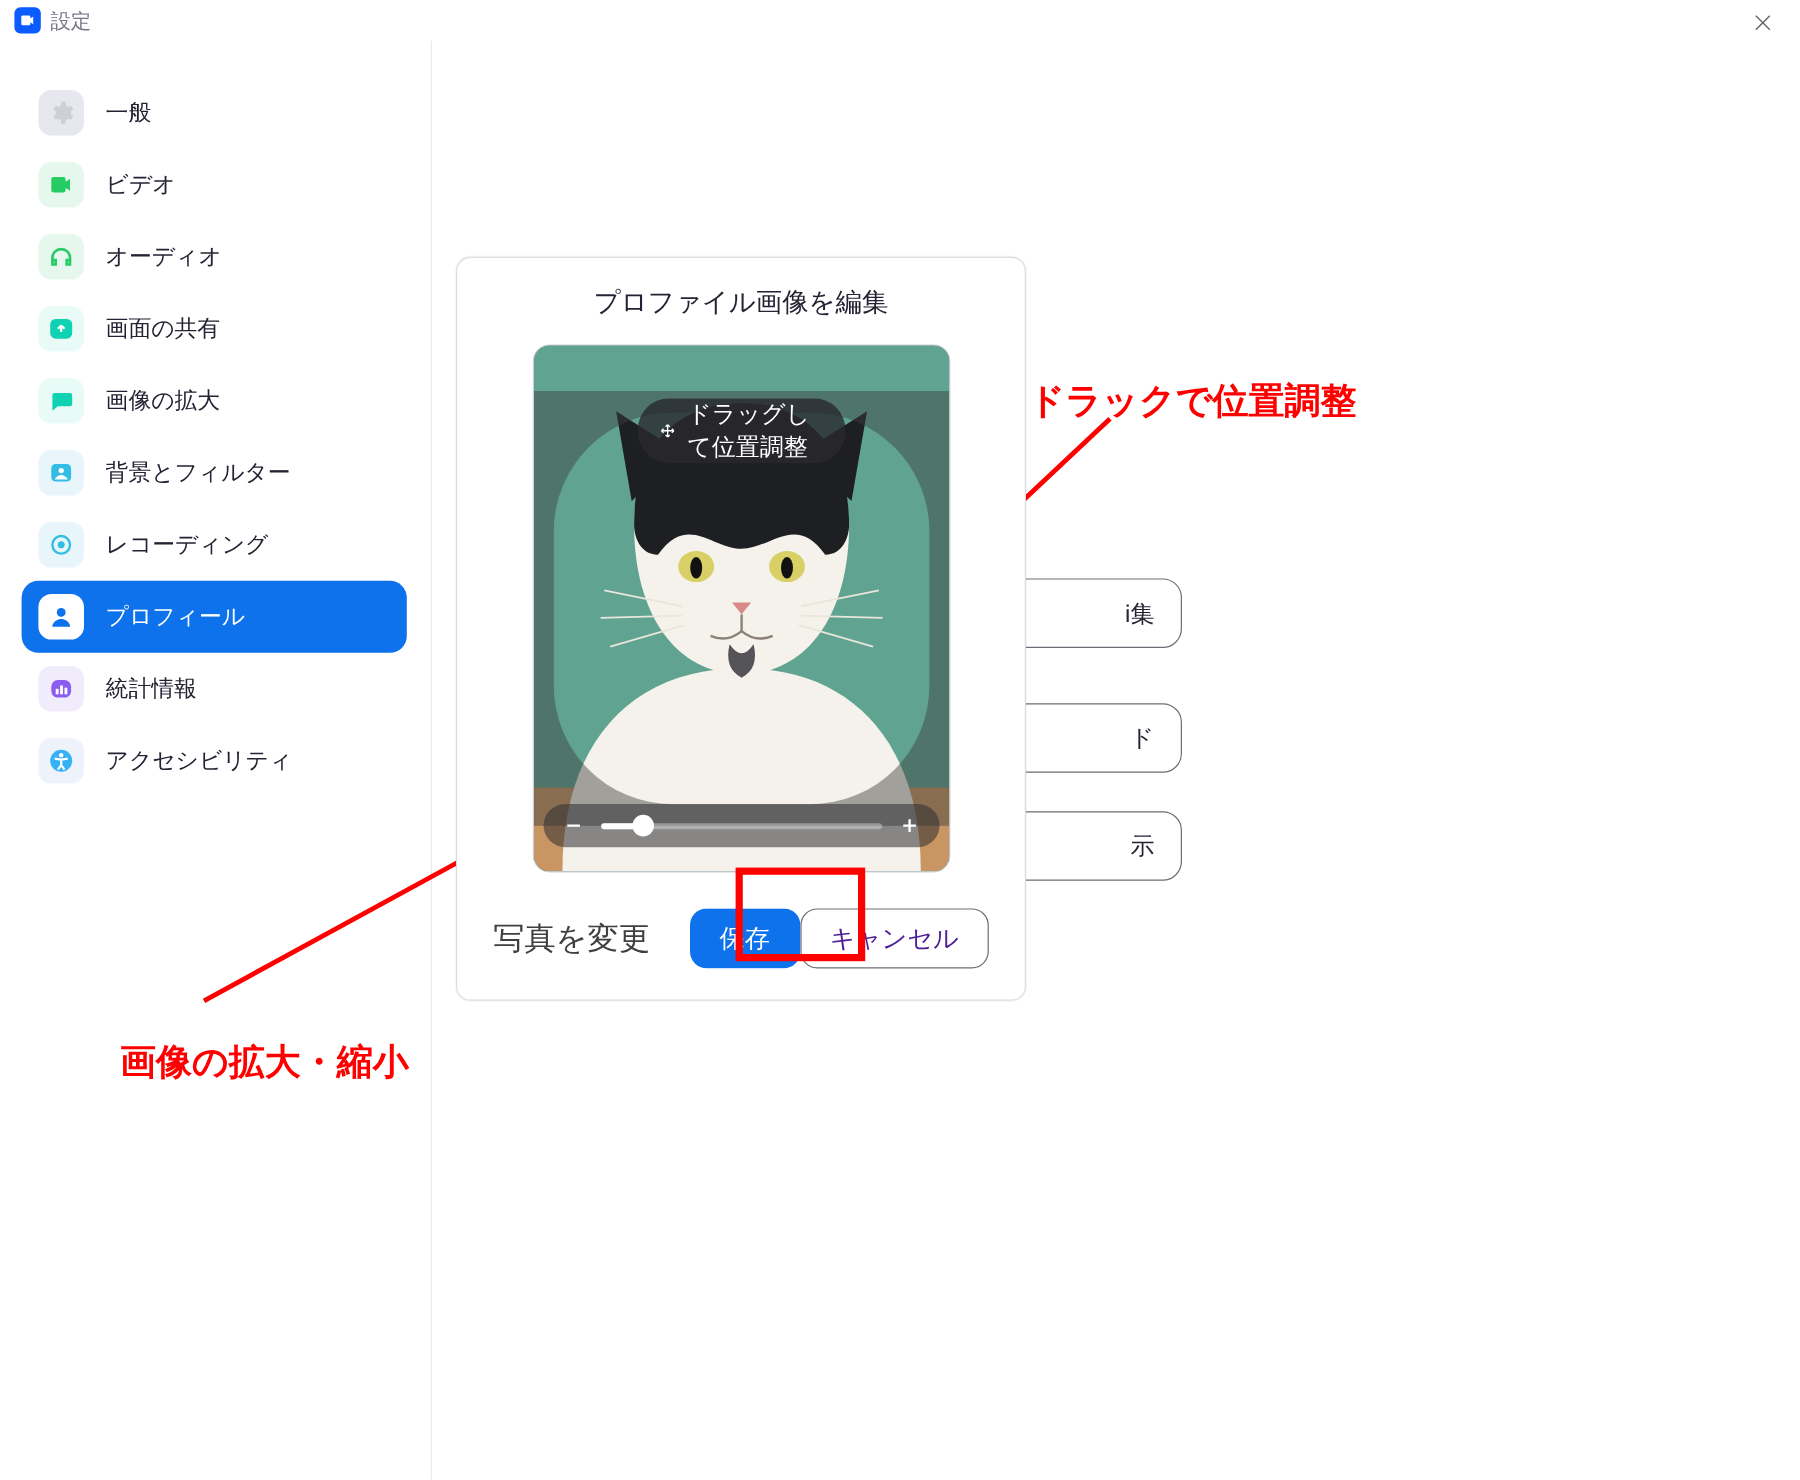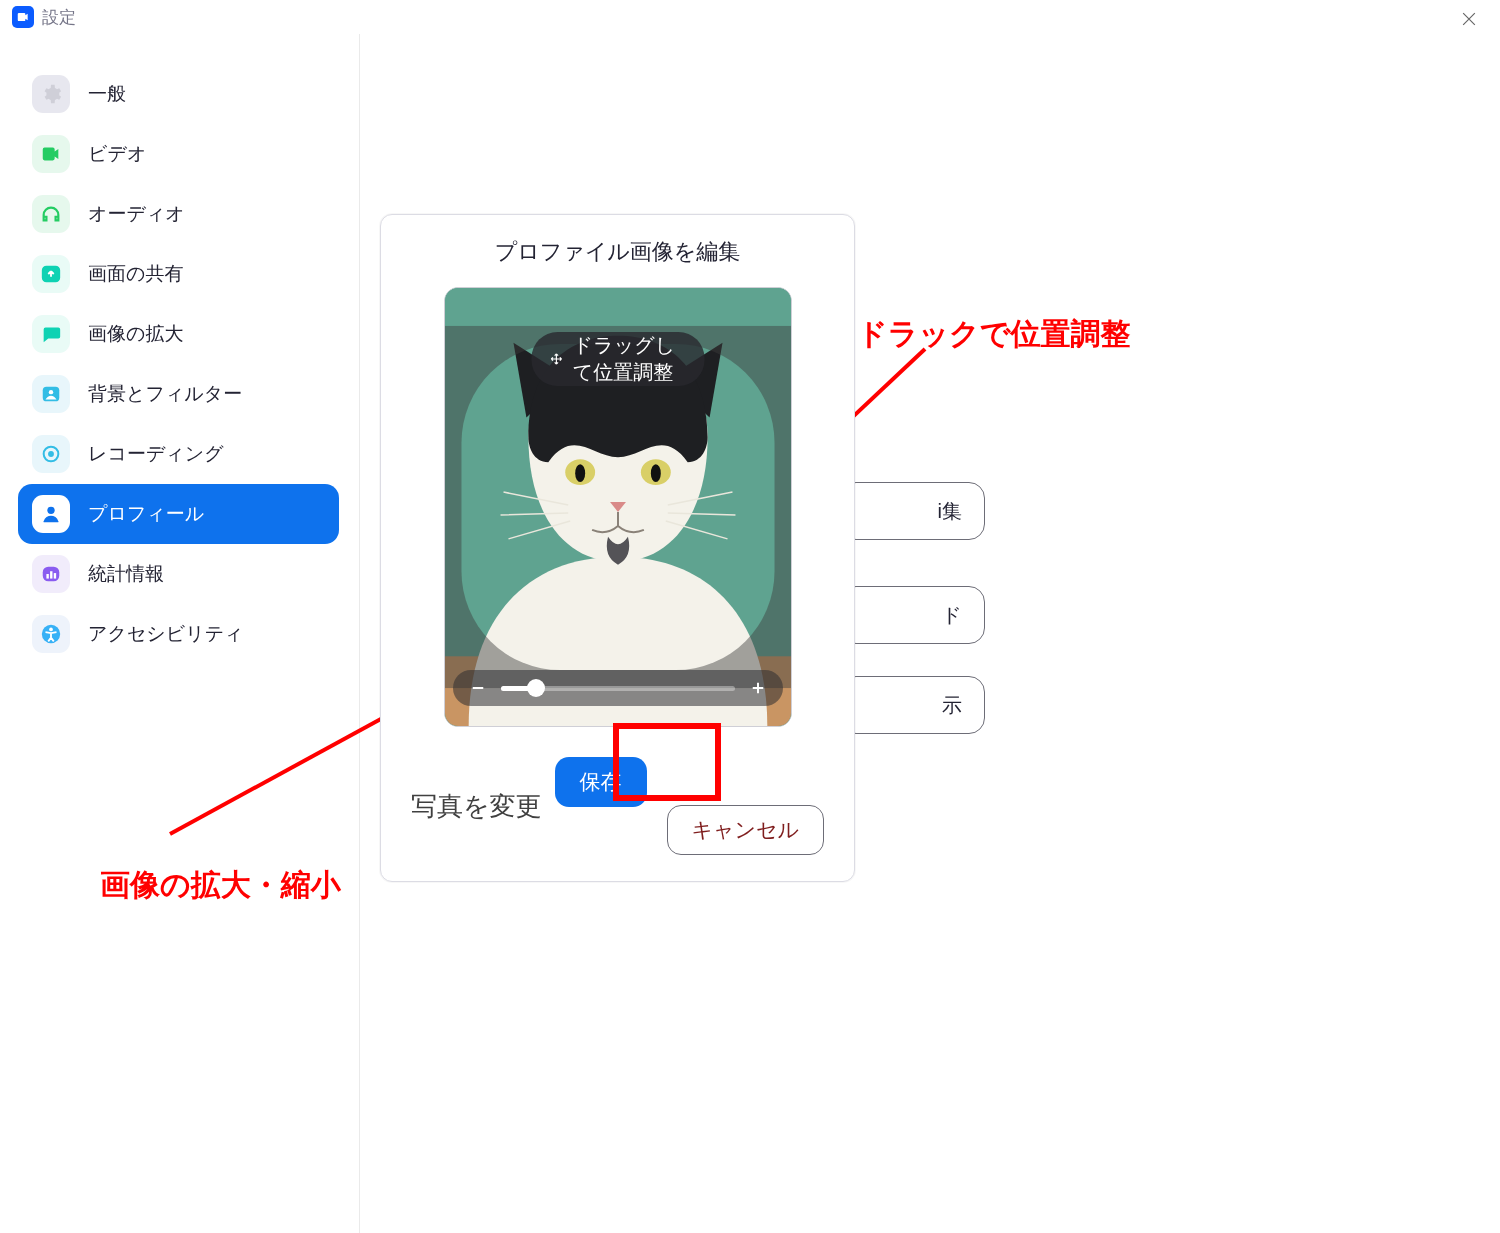--- a/index.html
+++ b/index.html
@@ -66,24 +66,24 @@
 
     .zoom-bar { position:absolute; bottom:20px; left:50%; transform:translateX(-50%); width:330px; height:36px; background:rgba(45,45,50,0.55); border-radius:18px; display:flex; align-items:center; padding:0 14px; gap:12px; }
     .zoom-bar .zbtn { width:22px; height:22px; display:flex; align-items:center; justify-content:center; color:#fff; cursor:pointer; }
     .zoom-bar .zbtn svg { width:18px; height:18px; stroke:#fff; stroke-width:2.6; }
     .zoom-track { flex:1; height:5px; background:rgba(255,255,255,0.35); border-radius:3px; position:relative; }
     .zoom-fill { position:absolute; left:0; top:0; bottom:0; width:15%; background:#fff; border-radius:3px; }
     .zoom-thumb { position:absolute; top:50%; left:15%; transform:translate(-50%,-50%); width:18px; height:18px; border-radius:50%; background:#fff; }
 
     .dialog-actions { display:flex; align-items:center; justify-content:space-between; margin-top:30px; padding:0 4px; }
     .link-btn { color:#404040; font-size:26px; background:none; border:none; cursor:pointer; }
-    .action-group { display:flex; gap:20px; align-items:flex-start; }
+    .action-group { display:flex; align-items:center; }
     .btn { height:50px; border-radius:14px; font-size:21px; padding:0 24px; cursor:pointer; border:1px solid transparent; }
     .btn-primary { background:#0e72ed; color:#fff; }
-    .btn-secondary { background:#fff; color:#7f1d1d; border-color:#6d6d77;margin-top:48px; }
+    .btn-secondary { background:#fff; color:#4c1d95; border-color:#6d6d77; }
 
     .save-highlight { position:absolute; border:6px solid #ff0000; width:108px; height:78px; pointer-events:none; }
 
     
     .anno { position:absolute; color:#ff0000; font-size:30px; font-weight:600; }
     .arrow-svg { position:absolute; }
     .arrow-svg line, .arrow-svg polygon { stroke:#ff0000; fill:#ff0000; }
   </style>
 </head>
 <body>

